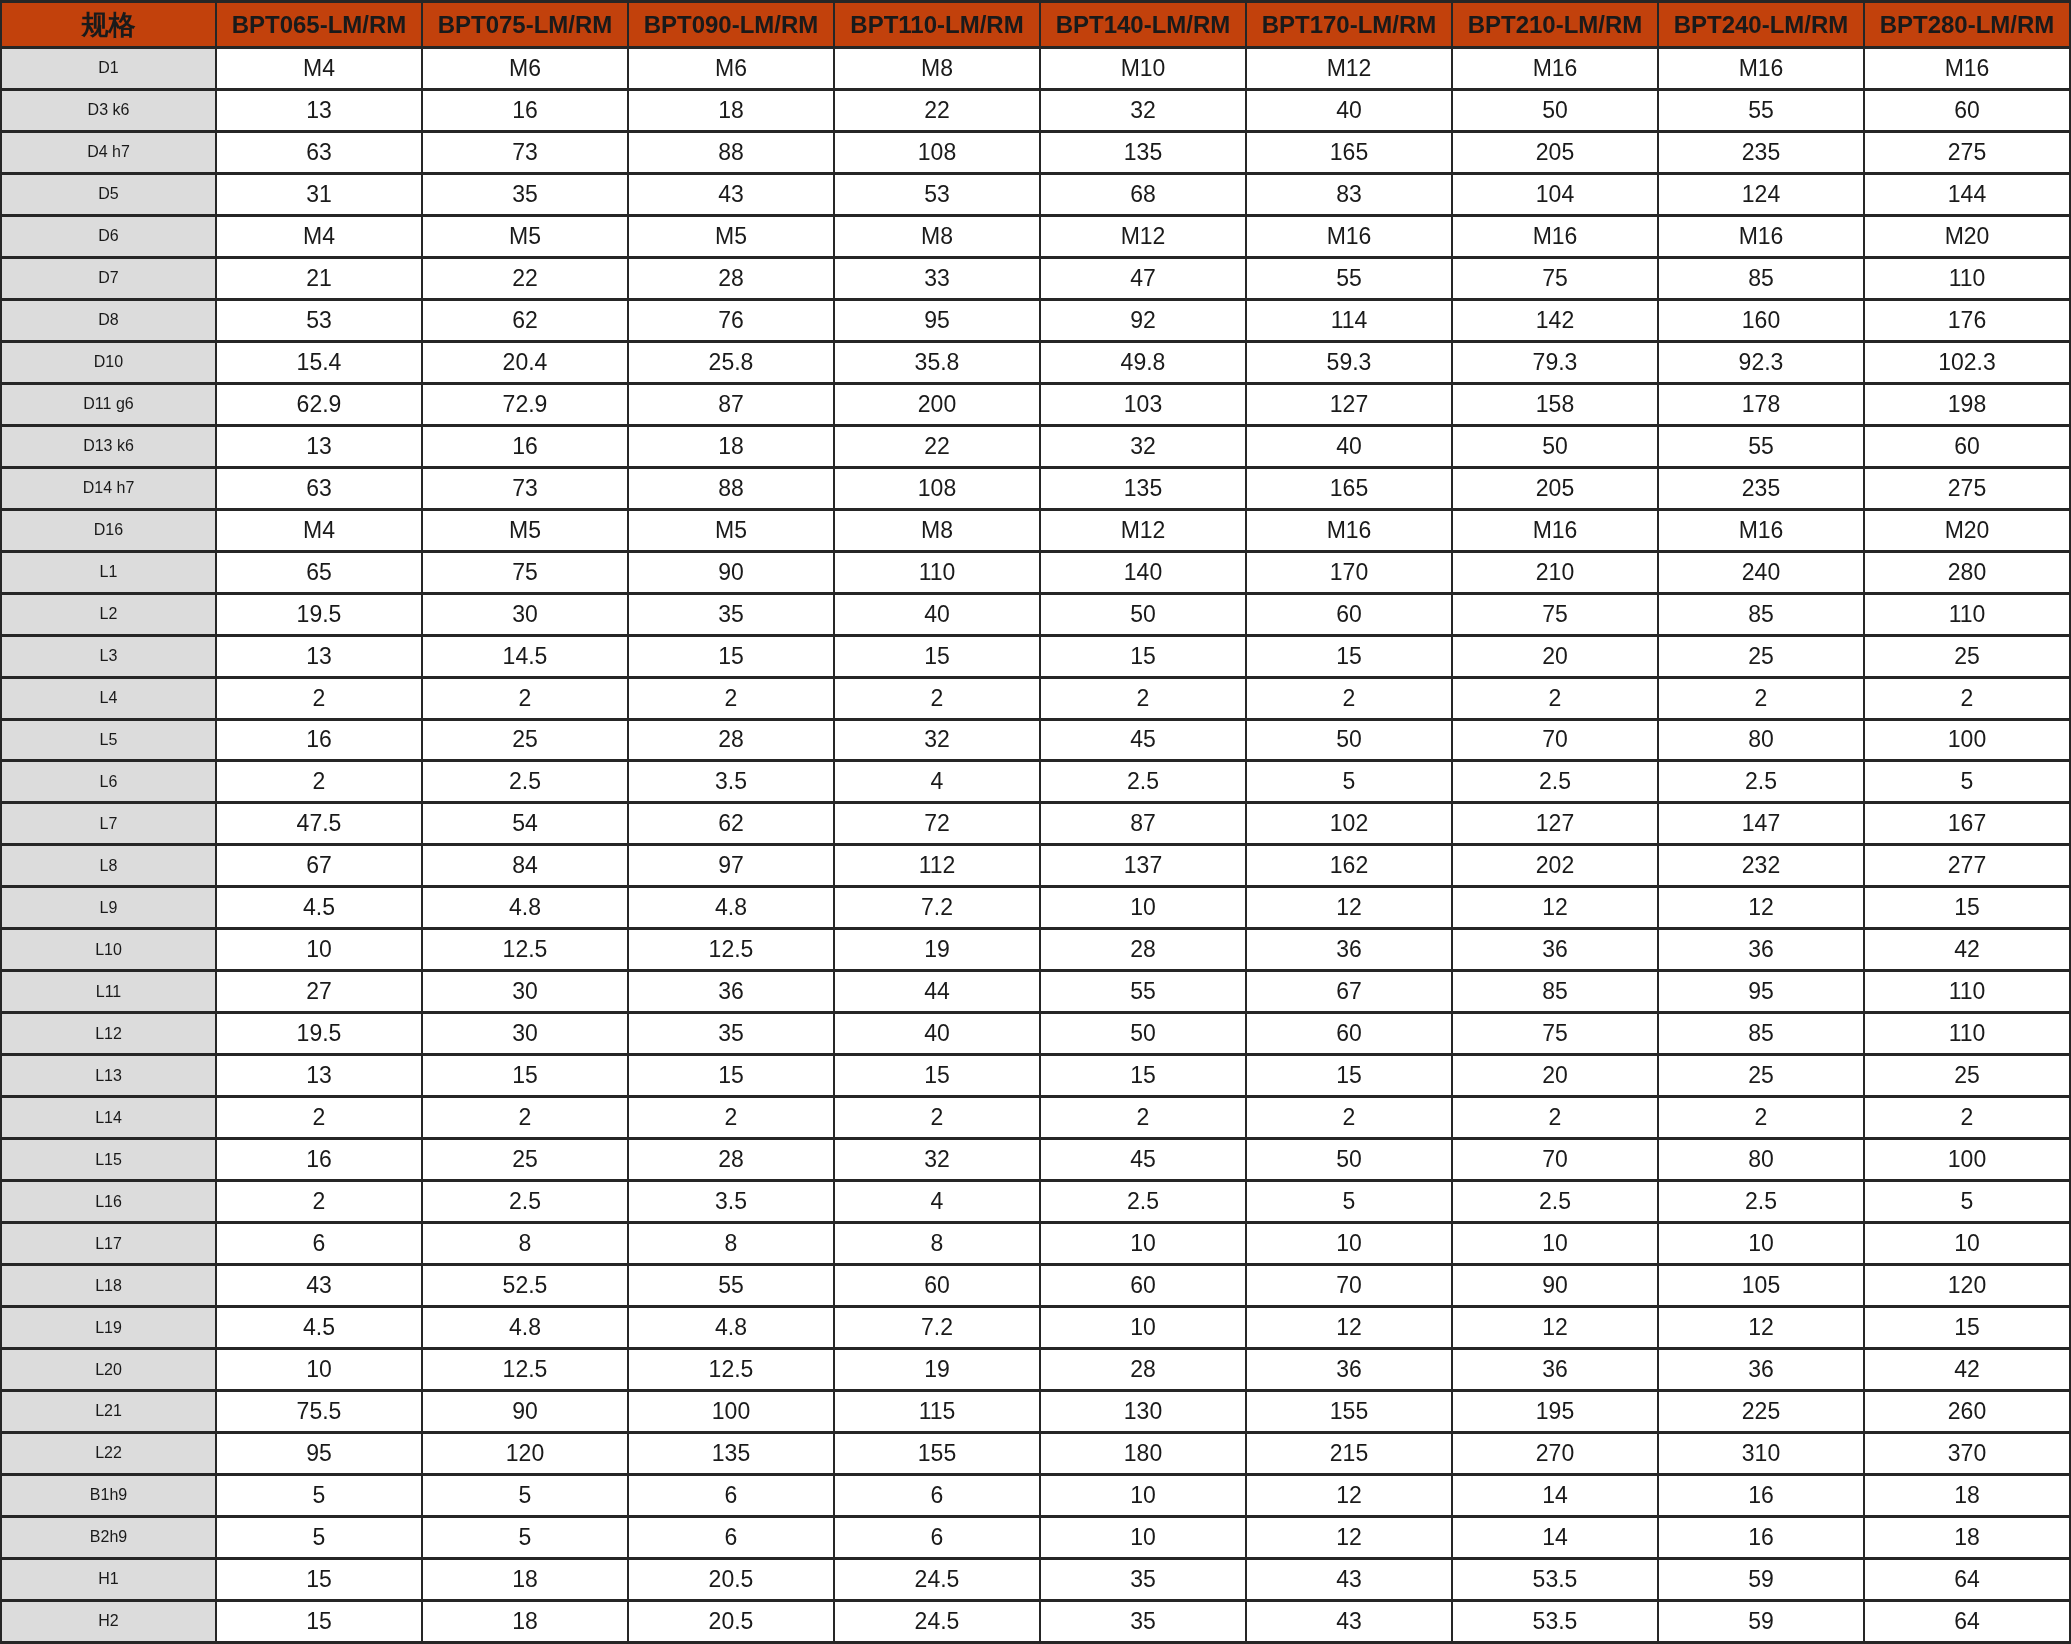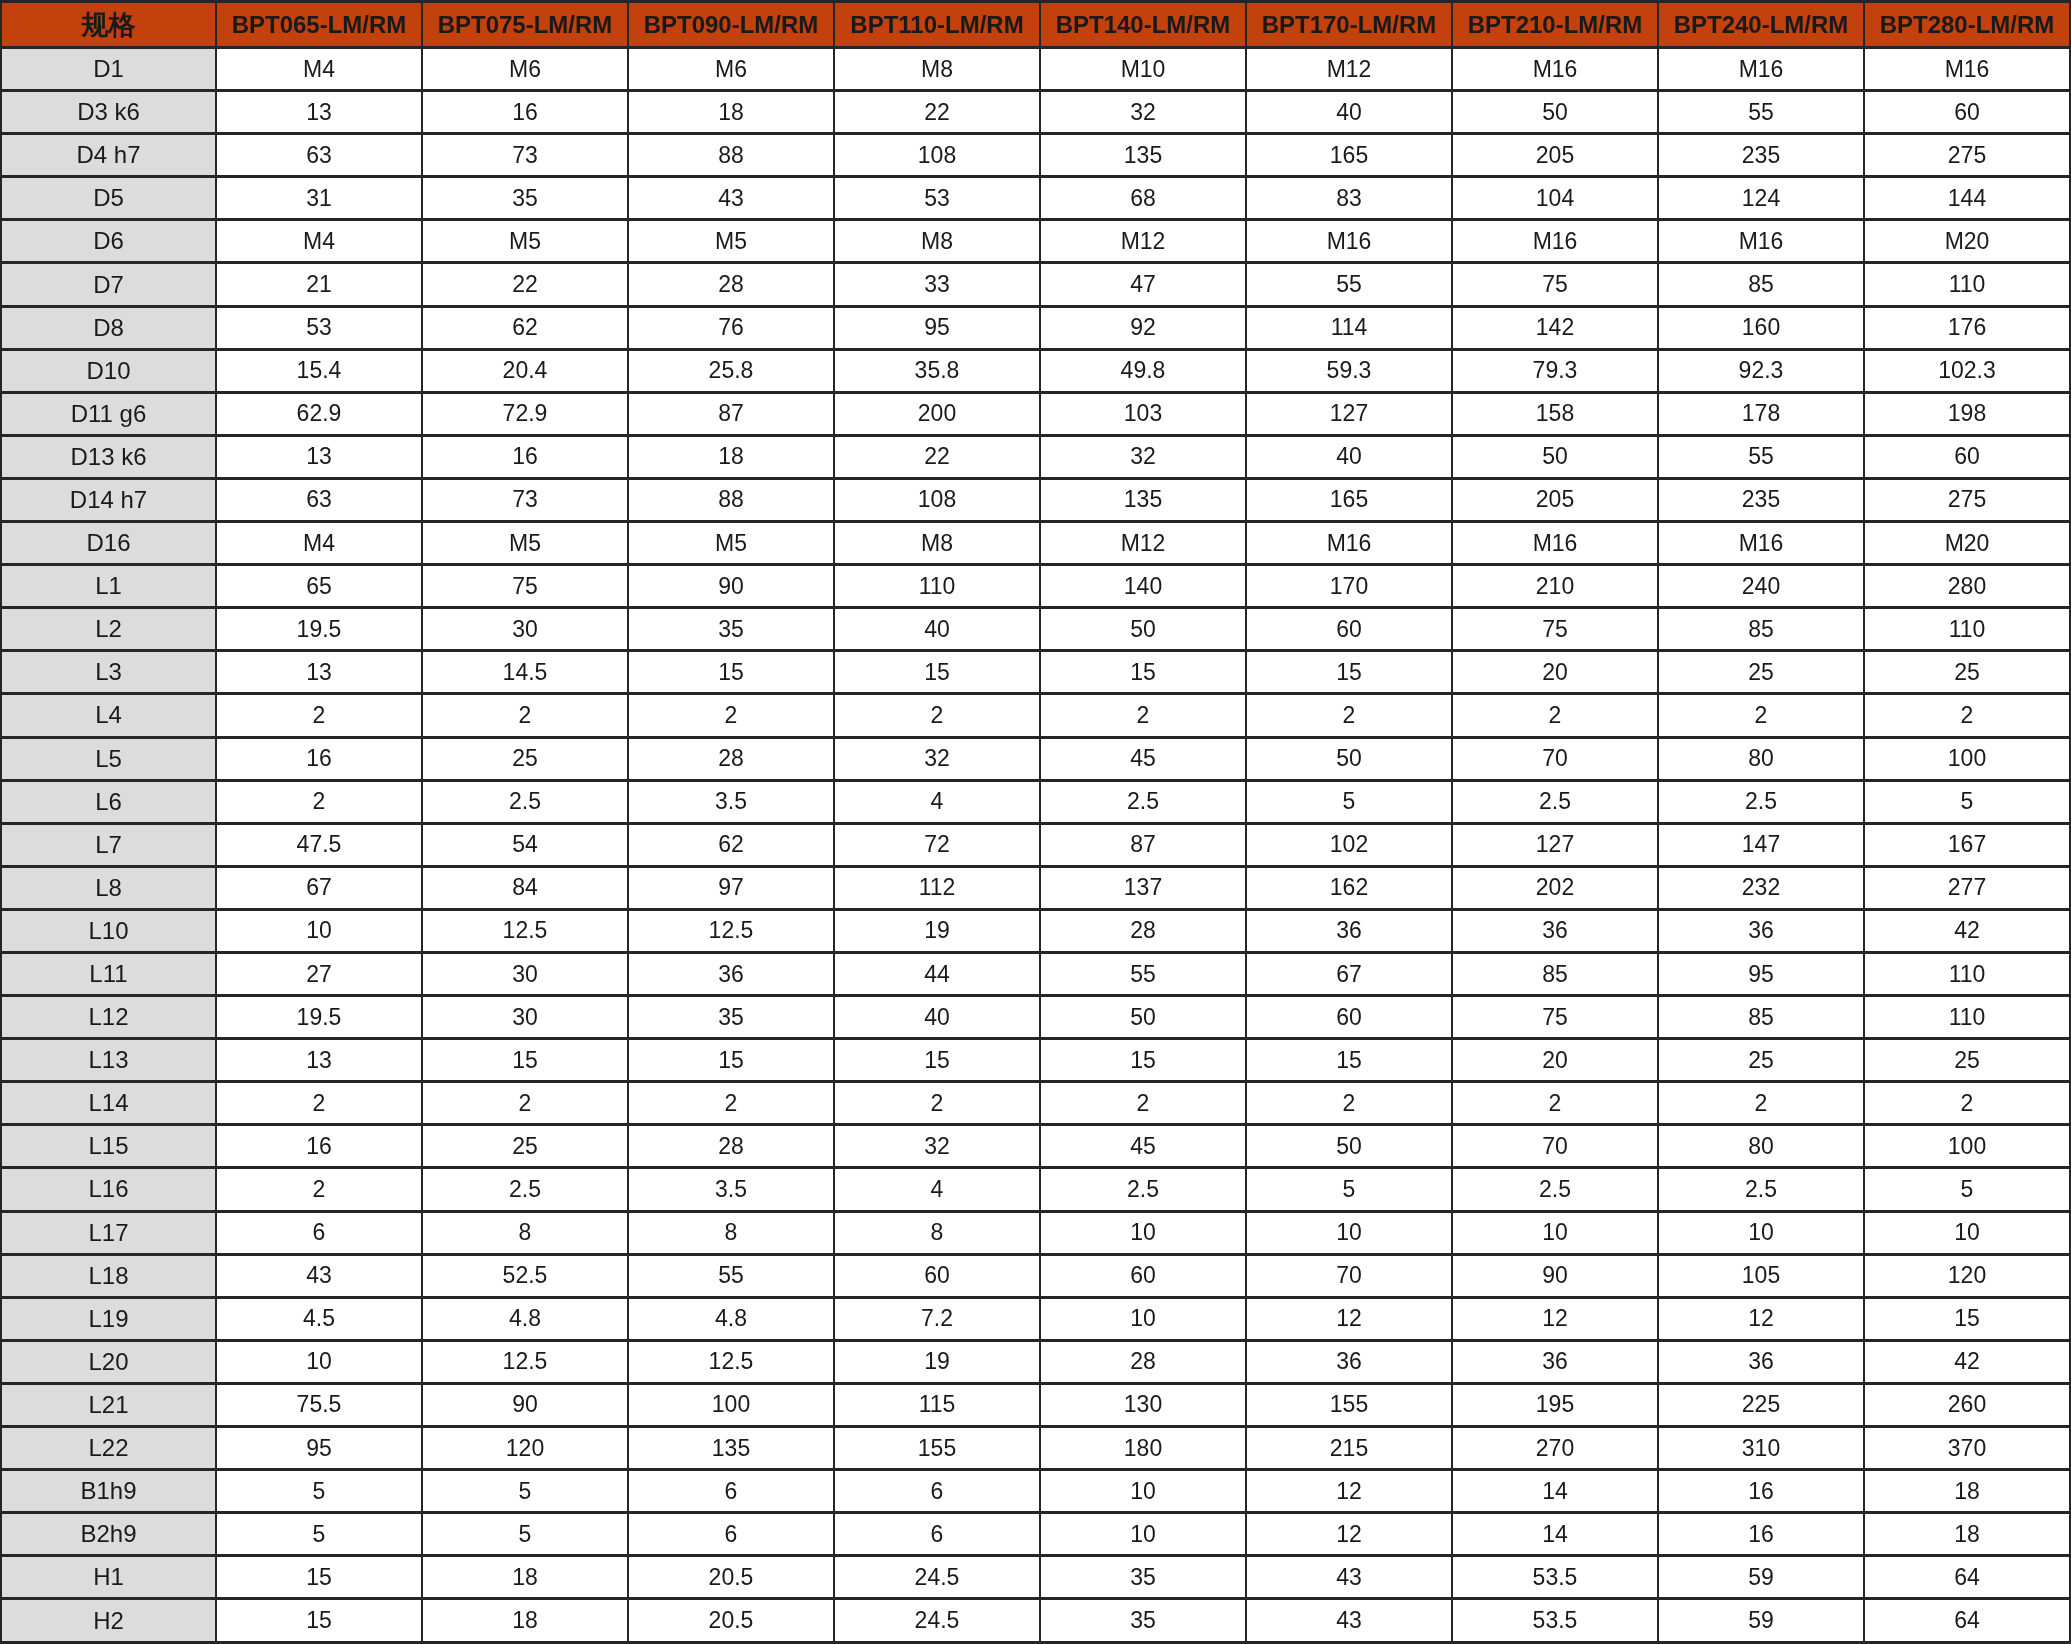--- a/index.html
+++ b/index.html
@@ -35,21 +35,21 @@
     font-weight: bold;
     font-size: 24px;
   }
   .spec-table thead th.spec-corner {
     font-size: 27px;
     font-weight: bold;
   }
   .spec-table tbody th {
     background: #dcdcdc;
     font-weight: normal;
-    font-size: 24px;
+    font-size: 16px;
   }
   .spec-table tbody td {
     background: #ffffff;
     font-weight: normal;
     font-size: 23px;
   }
 </style>
 </head>
 <body>
 
@@ -307,20 +307,32 @@
         <td>84</td>
         <td>97</td>
         <td>112</td>
         <td>137</td>
         <td>162</td>
         <td>202</td>
         <td>232</td>
         <td>277</td>
       </tr>
       <tr>
+        <th>L9</th>
+        <td>4.5</td>
+        <td>4.8</td>
+        <td>4.8</td>
+        <td>7.2</td>
+        <td>10</td>
+        <td>12</td>
+        <td>12</td>
+        <td>12</td>
+        <td>15</td>
+      </tr>
+      <tr>
         <th>L10</th>
         <td>10</td>
         <td>12.5</td>
         <td>12.5</td>
         <td>19</td>
         <td>28</td>
         <td>36</td>
         <td>36</td>
         <td>36</td>
         <td>42</td>

